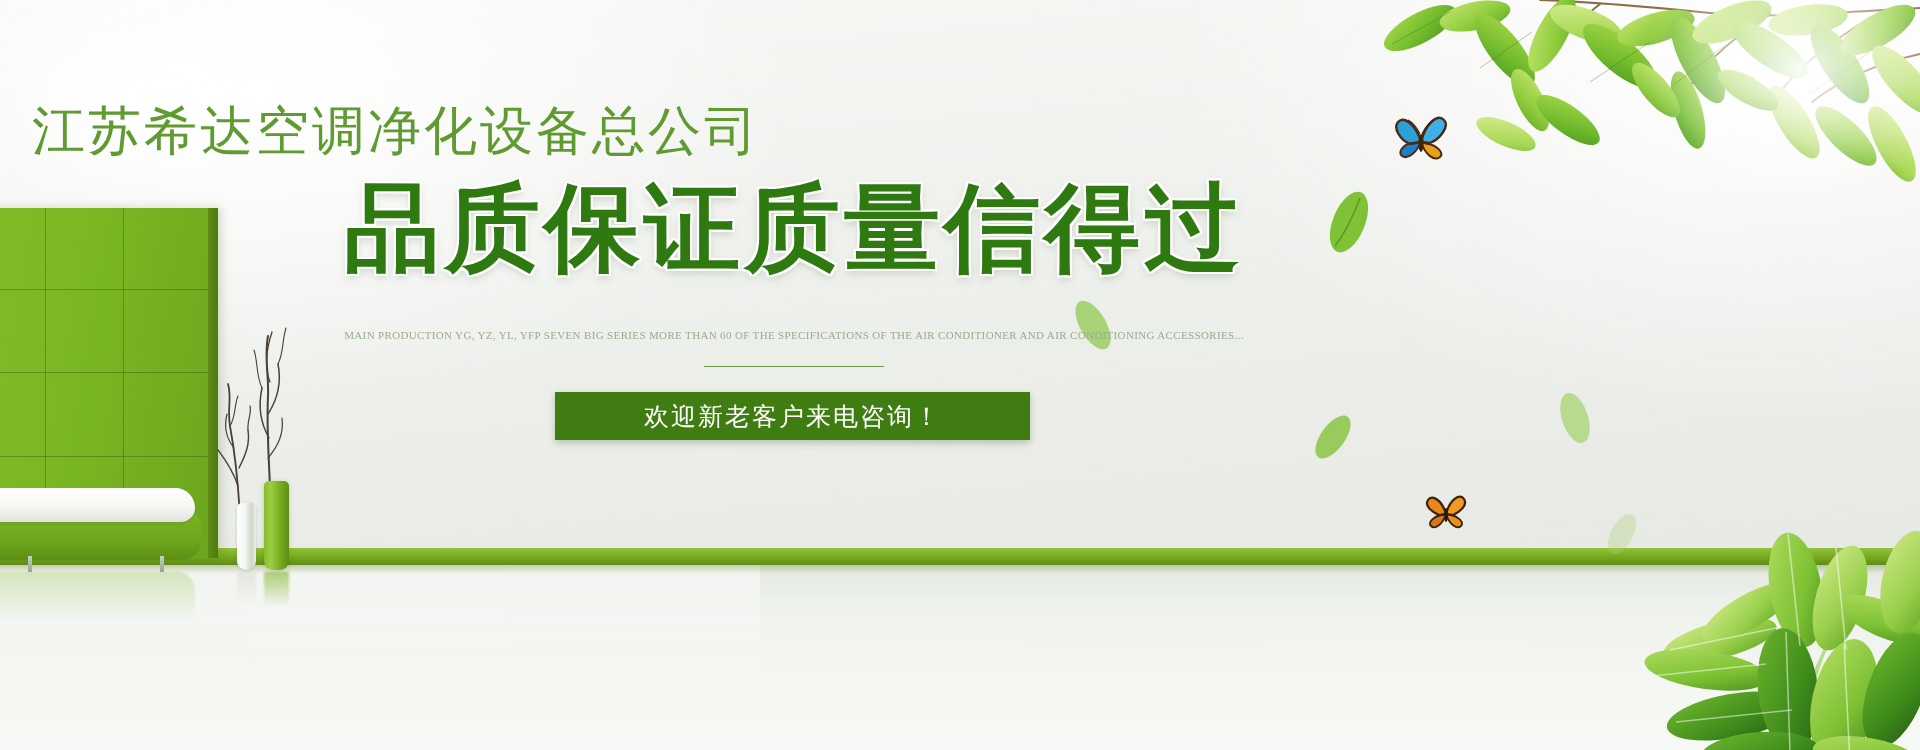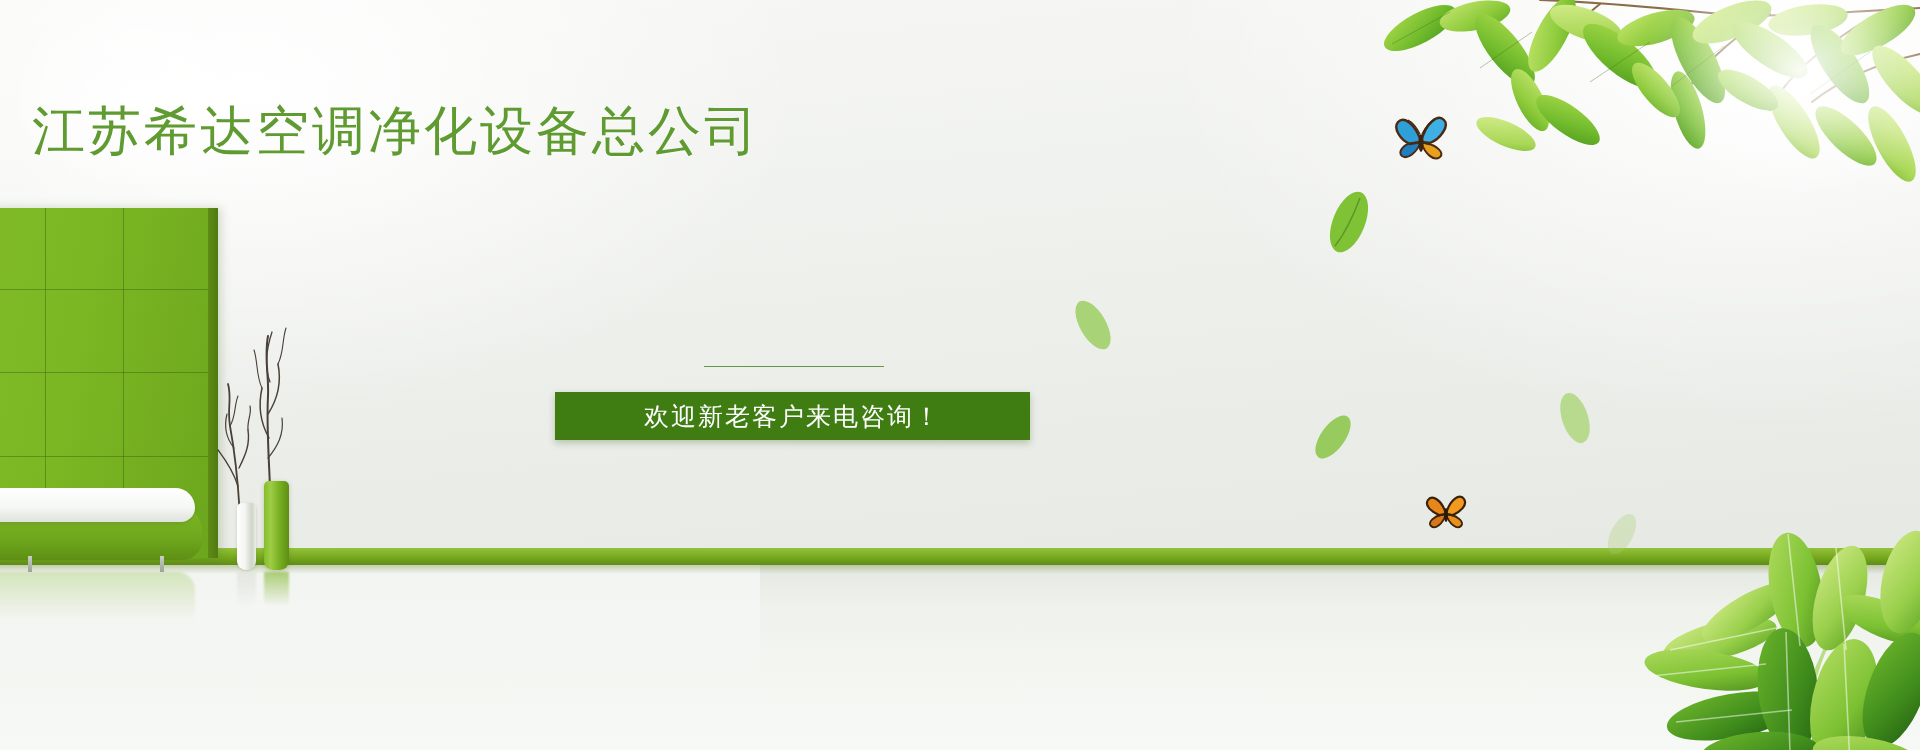--- a/index.html
+++ b/index.html
@@ -521,21 +521,23 @@
       <path d="M186 168 L190 288"></path>
       <path d="M76 258 L192 246"></path>
       <path d="M104 292 L218 288"></path>
     </g>
   </svg>
 
   <div class="content">
 
     <div class="subtitle">江苏希达空调净化设备总公司</div>
 
-
-
+    <div class="headline">品质保证质量信得过</div>
+
+
+    <div class="desc-en">MAIN PRODUCTION YG, YZ, YL, YFP SEVEN BIG SERIES MORE THAN 60 OF THE SPECIFICATIONS OF THE AIR CONDITIONER AND AIR CONDITIONING ACCESSORIES...</div>
 
     <div class="divider"></div>
 
     <button class="cta">欢迎新老客户来电咨询！</button>
   </div>
 
 </div>
 
 </body></html>

